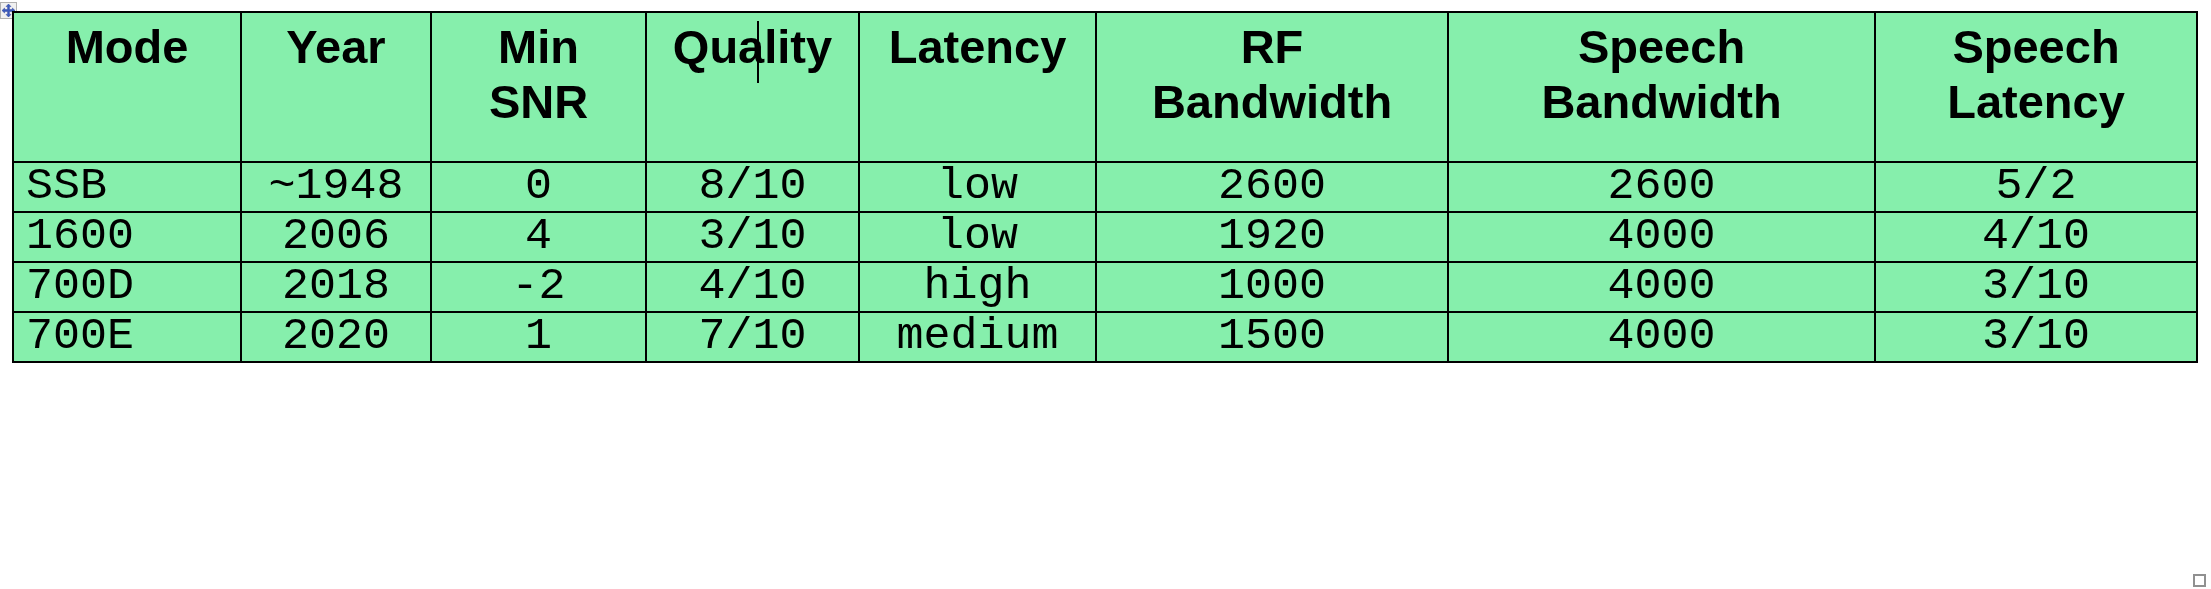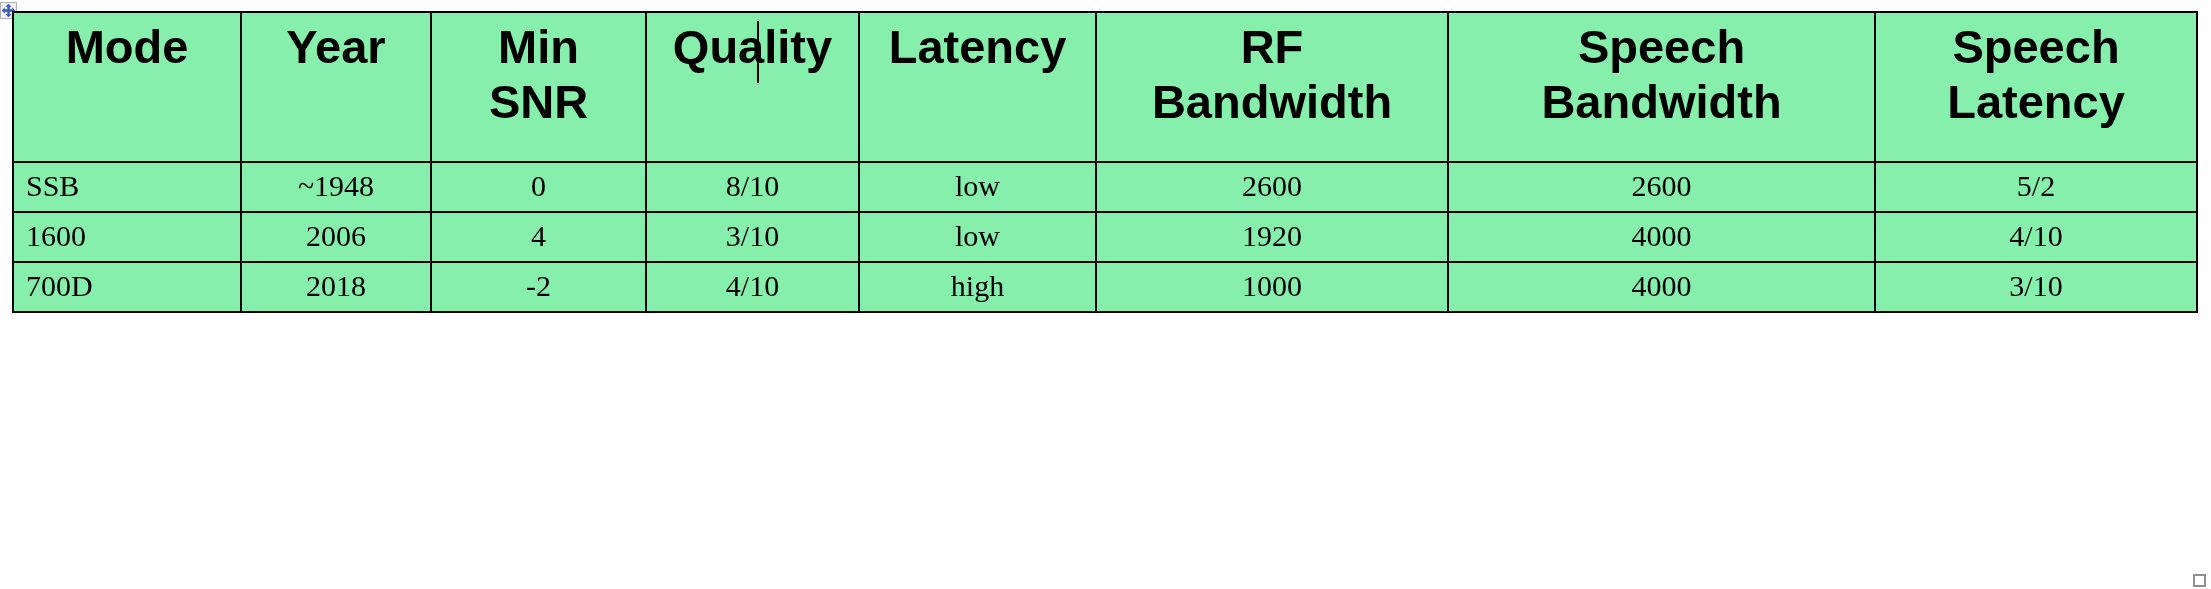--- a/index.html
+++ b/index.html
@@ -101,25 +101,25 @@
     width: 2px;
     background: #000000;
     left: 110px;
     top: 8px;
     height: 62px;
   }
 
   
   tr.data-row td {
     height: 50px;
-    font-size: 30px;
+    font-size: 45px;
     line-height: 1;
     text-align: center;
     font-weight: normal;
-    font-family: Liberation Serif, serif;
+    font-family: Liberation Mono, monospace;
     padding-bottom: 2px;
   }
   tr.data-row td.mode-cell {
     text-align: left;
     padding-left: 12px;
   }
 </style>
 </head>
 <body>
 
@@ -203,18 +203,28 @@
       <tr class="data-row">
         <td class="mode-cell">700D</td>
         <td>2018</td>
         <td>-2</td>
         <td>4/10</td>
         <td>high</td>
         <td>1000</td>
         <td>4000</td>
         <td>3/10</td>
       </tr>
+      <tr class="data-row">
+        <td class="mode-cell">700E</td>
+        <td>2020</td>
+        <td>1</td>
+        <td>7/10</td>
+        <td>medium</td>
+        <td>1500</td>
+        <td>4000</td>
+        <td>3/10</td>
+      </tr>
     </tbody>
   </table>
 
   <div id="resize-handle"></div>
 
 </div>
 
 </body></html>

